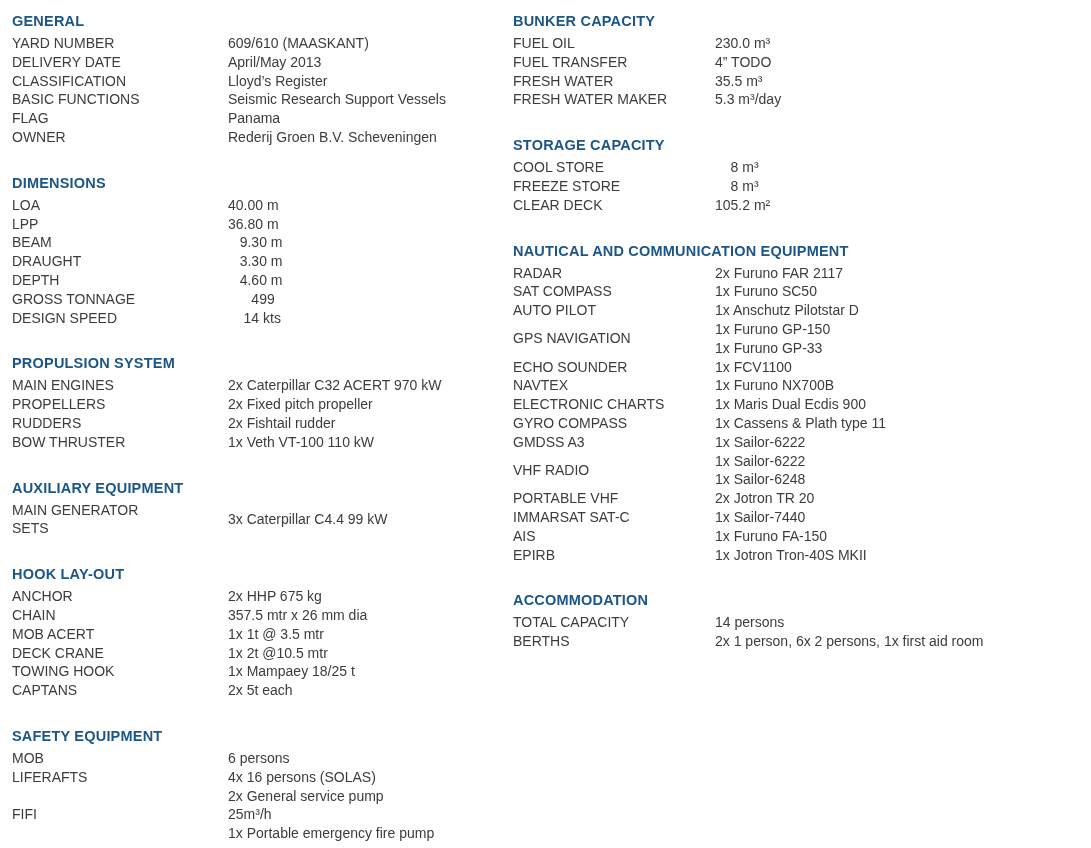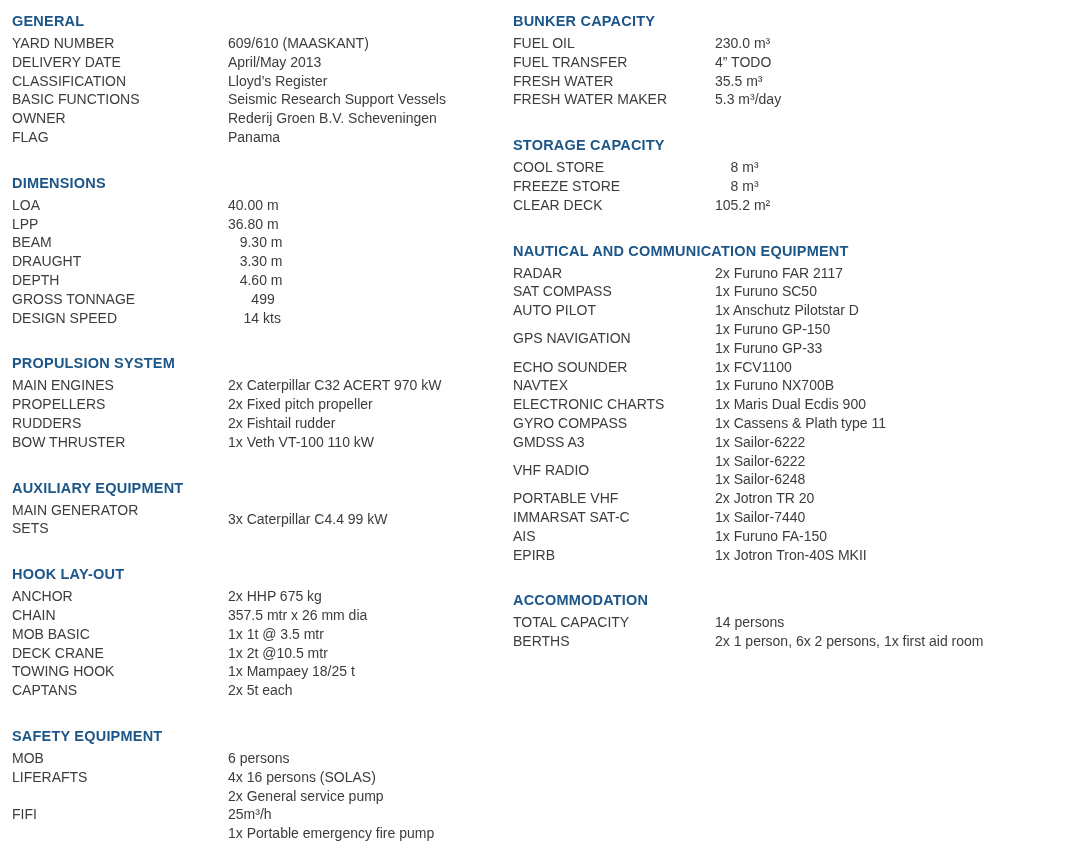--- a/index.html
+++ b/index.html
@@ -60,26 +60,26 @@
         </div>
         <div class="spec-row">
           <div class="spec-label">CLASSIFICATION</div>
           <div class="spec-value">Lloyd’s Register</div>
         </div>
         <div class="spec-row">
           <div class="spec-label">BASIC FUNCTIONS</div>
           <div class="spec-value">Seismic Research Support Vessels</div>
         </div>
         <div class="spec-row">
+          <div class="spec-label">FLAG</div>
+          <div class="spec-value">Panama</div>
+        </div>
+        <div class="spec-row">
           <div class="spec-label">OWNER</div>
           <div class="spec-value">Rederij Groen B.V. Scheveningen</div>
-        </div>
-        <div class="spec-row">
-          <div class="spec-label">FLAG</div>
-          <div class="spec-value">Panama</div>
         </div>
       </section>
       <section class="spec-section">
         <h2 class="section-title">DIMENSIONS</h2>
         <div class="spec-row">
           <div class="spec-label">LOA</div>
           <div class="spec-value">40.00 m</div>
         </div>
         <div class="spec-row">
           <div class="spec-label">LPP</div>
@@ -137,21 +137,21 @@
         <h2 class="section-title">HOOK LAY-OUT</h2>
         <div class="spec-row">
           <div class="spec-label">ANCHOR</div>
           <div class="spec-value">2x HHP 675 kg</div>
         </div>
         <div class="spec-row">
           <div class="spec-label">CHAIN</div>
           <div class="spec-value">357.5 mtr x 26 mm dia</div>
         </div>
         <div class="spec-row">
-          <div class="spec-label">MOB BASIC</div>
+          <div class="spec-label">MOB ACERT</div>
           <div class="spec-value">1x 1t @ 3.5 mtr</div>
         </div>
         <div class="spec-row">
           <div class="spec-label">DECK CRANE</div>
           <div class="spec-value">1x 2t @10.5 mtr</div>
         </div>
         <div class="spec-row">
           <div class="spec-label">TOWING HOOK</div>
           <div class="spec-value">1x Mampaey 18/25 t</div>
         </div>

